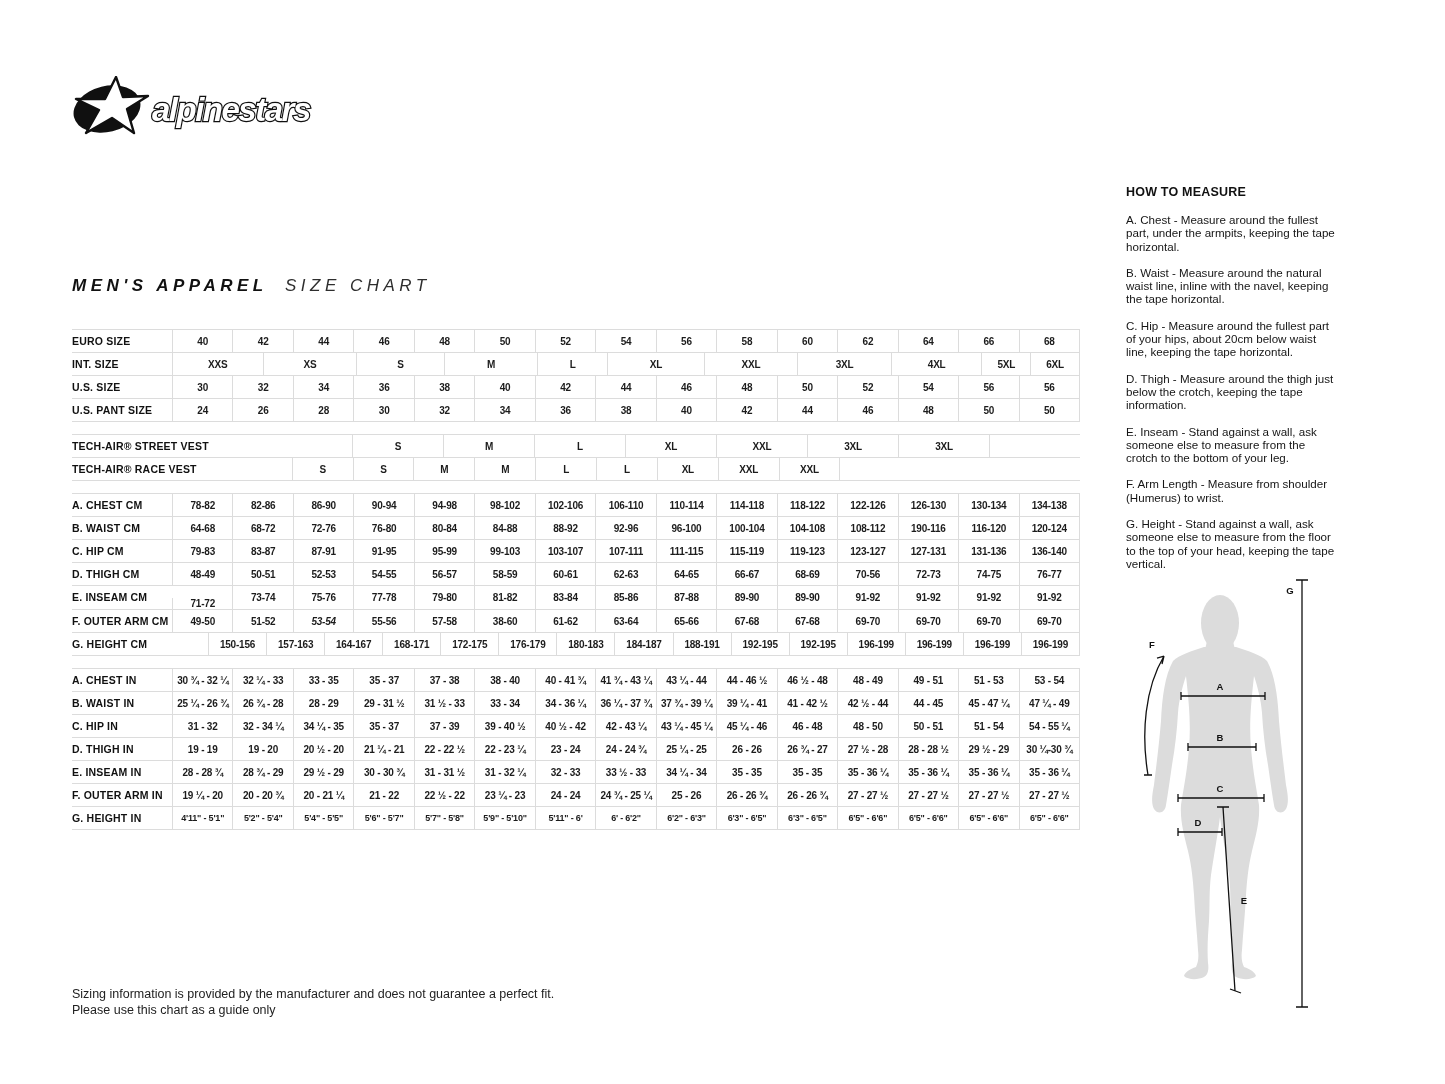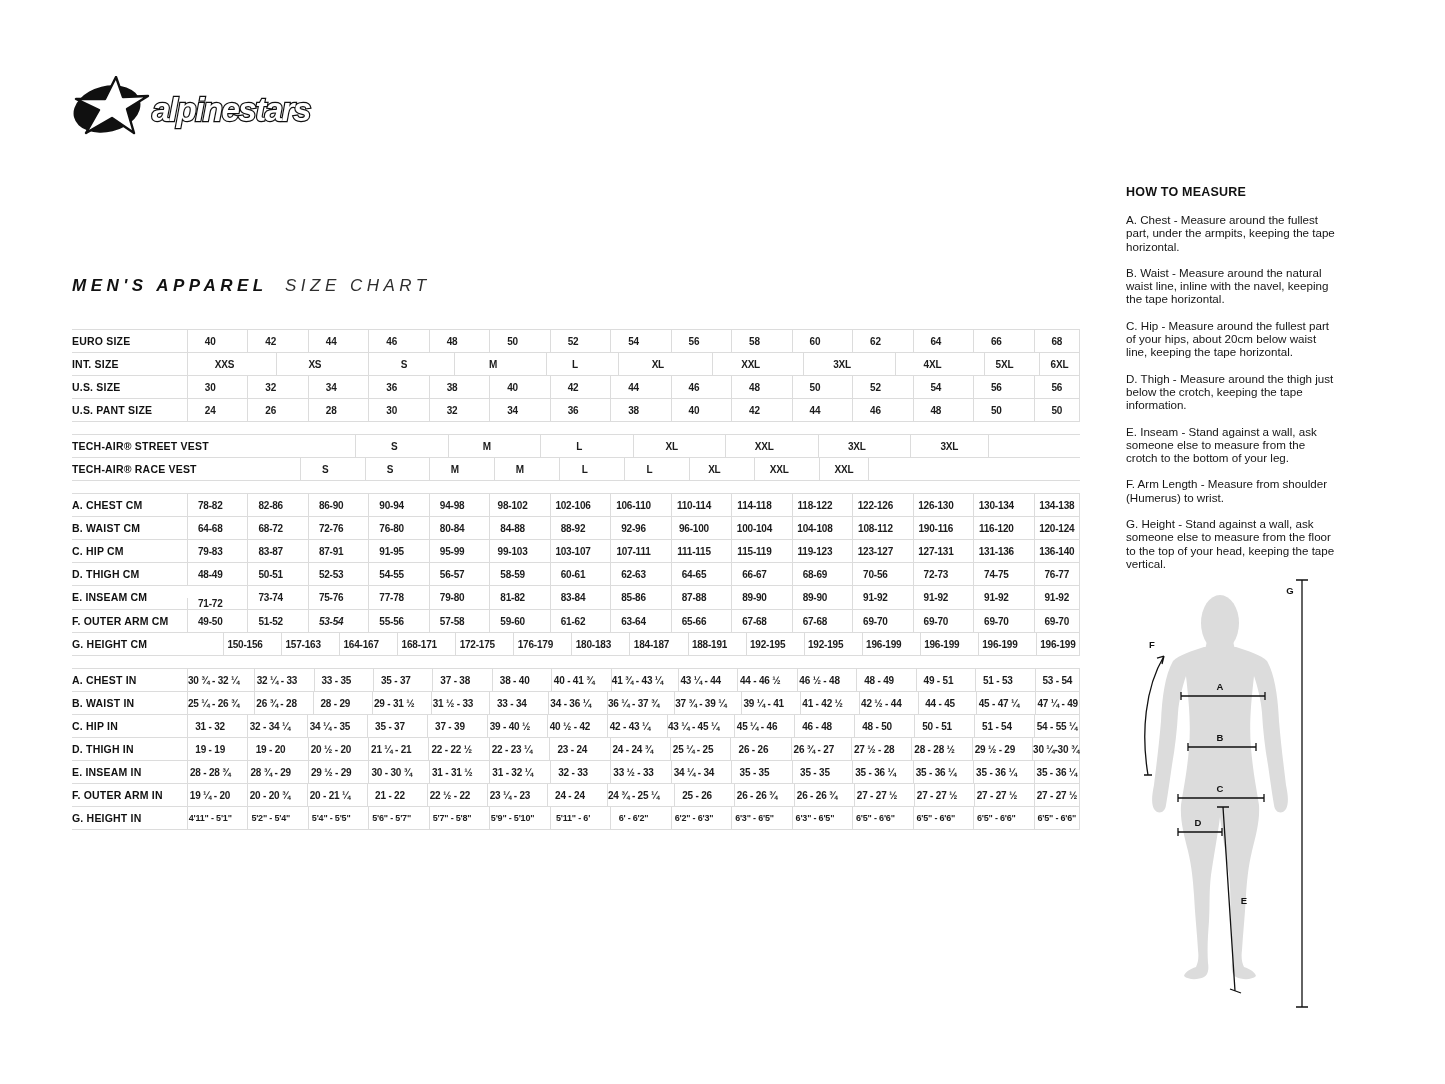--- a/index.html
+++ b/index.html
@@ -13,21 +13,21 @@
   
   #title{position:absolute;left:72px;top:276px;font-size:17px;font-style:italic;
          letter-spacing:4.5px;white-space:nowrap;}
   #title .t-main{font-weight:bold;color:#111;}
   #title .t-sub{font-weight:400;color:#2e2e2e;margin-left:8px;}
 
   
   #size-table{position:absolute;left:72px;top:329px;width:1008px;}
   .tgroup{border-top:1px solid #dcdcdc;}
   .tgroup + .tgroup{margin-top:12px;}
-  .trow{display:flex;align-items:stretch;border-bottom:1px solid #dcdcdc;min-height:22px;gap:15px;}
+  .trow{display:flex;align-items:stretch;border-bottom:1px solid #dcdcdc;min-height:22px;}
   .tlabel{width:100px;flex:none;display:flex;align-items:center;
           font-weight:bold;font-size:10.5px;line-height:11px;letter-spacing:.2px;
           color:#111;padding-right:2px;box-sizing:border-box;}
   .tlabel.nowrap{white-space:nowrap;overflow:visible;z-index:2;}
   .tcell{display:flex;align-items:center;justify-content:center;
          font-weight:bold;font-size:10px;letter-spacing:-0.2px;color:#1c1c1c;
          border-left:1px solid #dcdcdc;box-sizing:border-box;white-space:nowrap;}
   .tcell.empty{border-left:none;}
   .tcell.rb{border-right:1px solid #dcdcdc;}
   .trow.small .tcell{font-size:9px;}
@@ -249,21 +249,21 @@
           <div class="tcell" style="flex: 1 1 0px;">91-92</div>
           <div class="tcell rb" style="flex: 1 1 0px;">91-92</div>
         </div>
         <div class="trow">
           <div class="tlabel">F. OUTER ARM CM</div>
           <div class="tcell" style="flex: 1 1 0px;">49-50</div>
           <div class="tcell" style="flex: 1 1 0px;">51-52</div>
           <div class="tcell" style="flex: 1 1 0px; font-style: italic;">53-54</div>
           <div class="tcell" style="flex: 1 1 0px;">55-56</div>
           <div class="tcell" style="flex: 1 1 0px;">57-58</div>
-          <div class="tcell" style="flex: 1 1 0px;">59-60</div>
+          <div class="tcell" style="flex: 1 1 0px;">38-60</div>
           <div class="tcell" style="flex: 1 1 0px;">61-62</div>
           <div class="tcell" style="flex: 1 1 0px;">63-64</div>
           <div class="tcell" style="flex: 1 1 0px;">65-66</div>
           <div class="tcell" style="flex: 1 1 0px;">67-68</div>
           <div class="tcell" style="flex: 1 1 0px;">67-68</div>
           <div class="tcell" style="flex: 1 1 0px;">69-70</div>
           <div class="tcell" style="flex: 1 1 0px;">69-70</div>
           <div class="tcell" style="flex: 1 1 0px;">69-70</div>
           <div class="tcell rb" style="flex: 1 1 0px;">69-70</div>
         </div>
@@ -462,14 +462,18 @@
       <text x="82" y="127">A</text>
       <text x="82" y="178">B</text>
       <text x="82" y="229">C</text>
       <text x="60" y="263">D</text>
       <text x="106" y="341">E</text>
       <text x="14" y="85">F</text>
       <text x="152" y="31">G</text>
     </g>
   </svg>
 
+  <div id="footer">
+    <div>Sizing information is provided by the manufacturer and does not guarantee a perfect fit.</div>
+    <div>Please use this chart as a guide only</div>
+  </div>
 
 </div>
 
 </body></html>

